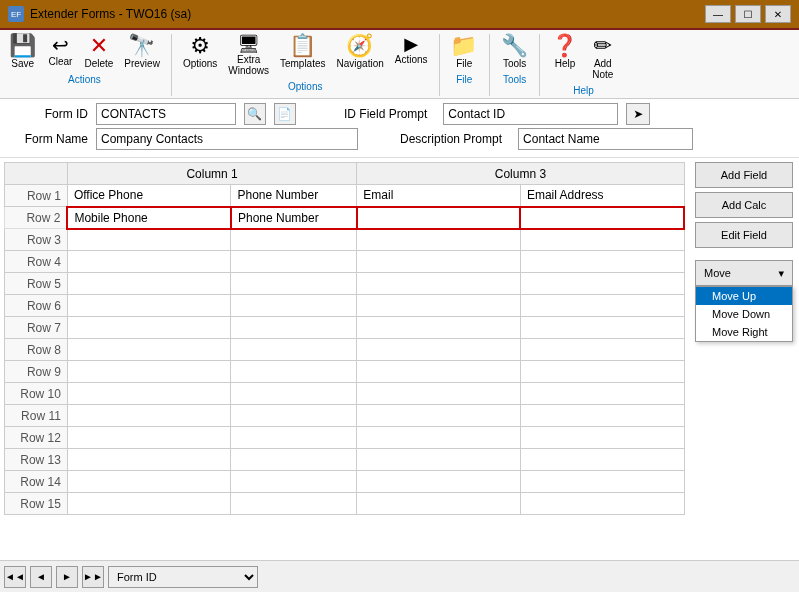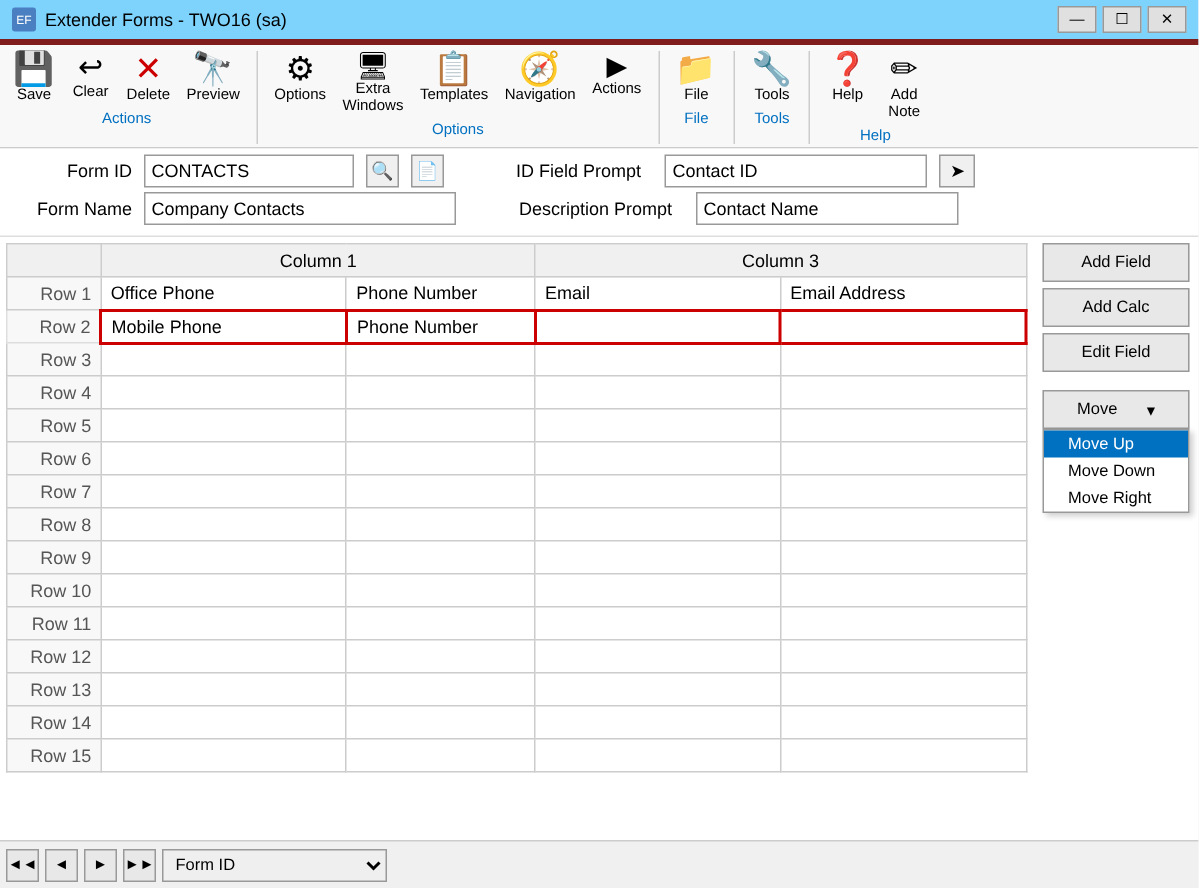--- a/index.html
+++ b/index.html
@@ -1,21 +1,21 @@
 <!DOCTYPE html>
 <html><head>
   <meta charset="utf-8">
   <style>
     * { box-sizing: border-box; margin: 0; padding: 0; }
     body { font-family: 'Segoe UI', Tahoma, Geneva, Verdana, sans-serif; font-size: 12px; background: #f0f0f0; width: 799px; height: 592px; overflow: hidden; }
 
     
     .title-bar {
-      background: #7dd3fc;
-      border-bottom: 4px solid #7f1d1d;
+      background: #a16207;
+      border-bottom: 2px solid #7f1d1d;
       display: flex;
       align-items: center;
       justify-content: space-between;
       padding: 4px 8px;
       height: 30px;
     }
     .title-bar-left { display: flex; align-items: center; gap: 6px; font-size: 12px; }
     .title-bar-icon { width: 16px; height: 16px; background: #4a7fc1; border-radius: 2px; display: flex; align-items: center; justify-content: center; color: white; font-size: 8px; }
     .title-bar-controls { display: flex; gap: 4px; }
     .title-btn { width: 26px; height: 18px; border: 1px solid #999; background: #e0e0e0; cursor: pointer; font-size: 10px; display: flex; align-items: center; justify-content: center; }
@@ -87,21 +87,21 @@
       text-align: right;
     }
     .field-input {
       height: 22px;
       border: 1px solid #999;
       padding: 2px 4px;
       font-size: 12px;
       background: white;
     }
     .field-input-id { width: 140px; }
-    .field-input-name { width: 208px; }
+    .field-input-name { width: 262px; }
     .field-input-prompt { width: 175px; }
     .arrow-btn {
       height: 22px;
       width: 24px;
       border: 1px solid #999;
       background: #f0f0f0;
       cursor: pointer;
       display: flex; align-items: center; justify-content: center;
       font-size: 12px;
     }
@@ -183,21 +183,21 @@
     .move-btn-container { position: relative; margin-top: 8px; }
     .move-btn {
       height: 26px;
       border: 1px solid #999;
       background: #e8e8e8;
       cursor: pointer;
       font-size: 11px;
       display: flex;
       align-items: center;
       justify-content: space-between;
-      padding: 0 22px;
+      padding: 0 8px;
     }
     .dropdown-menu {
       position: absolute;
       top: 26px;
       left: 0;
       right: 0;
       background: white;
       border: 1px solid #999;
       z-index: 100;
       box-shadow: 2px 2px 4px rgba(0,0,0,0.2);

